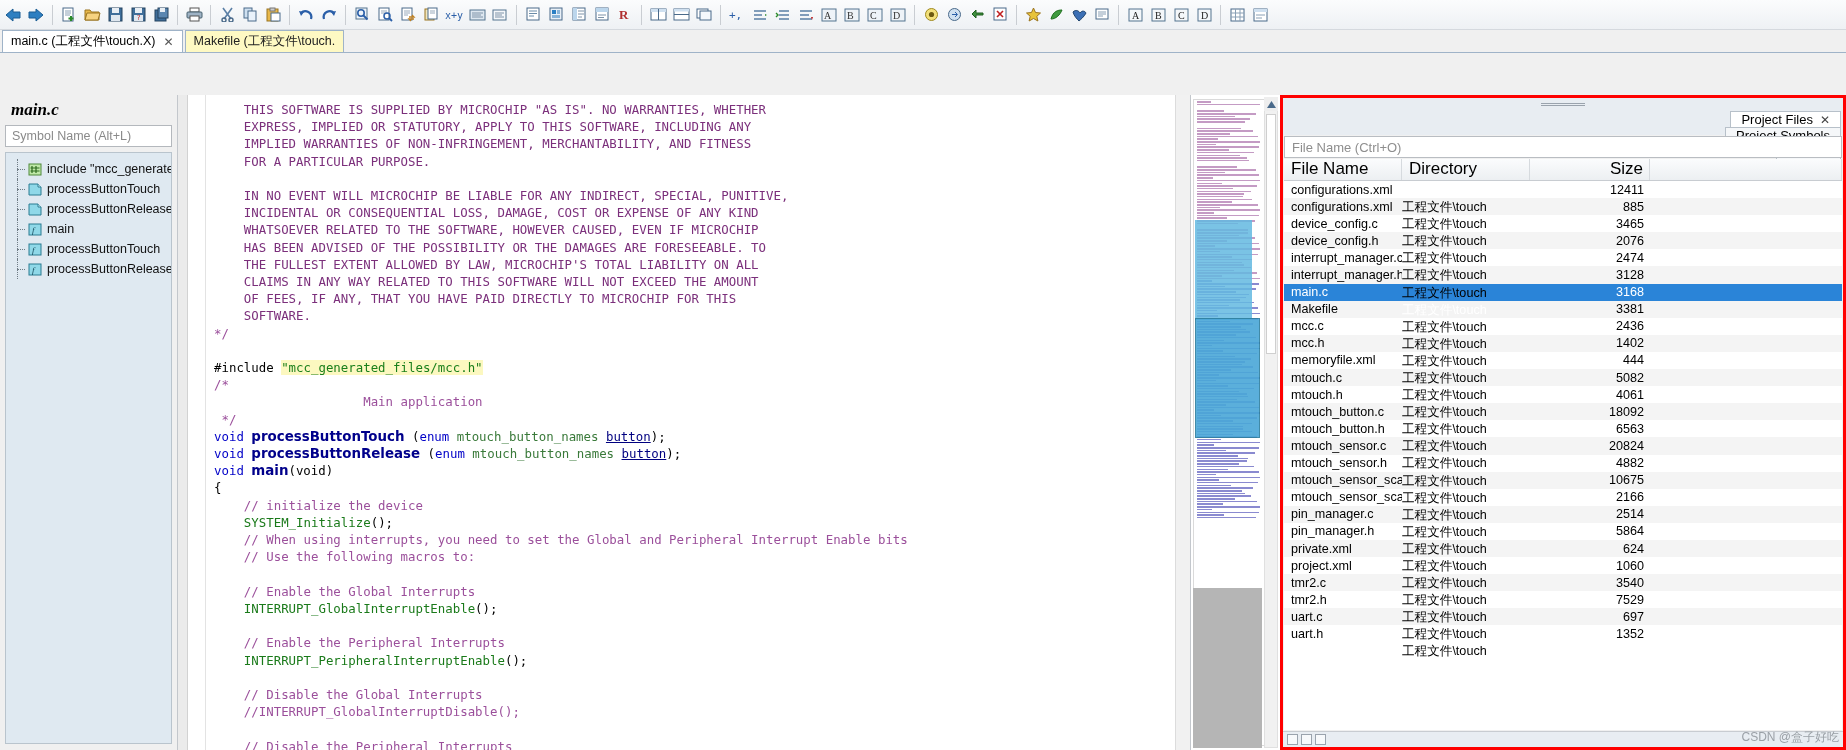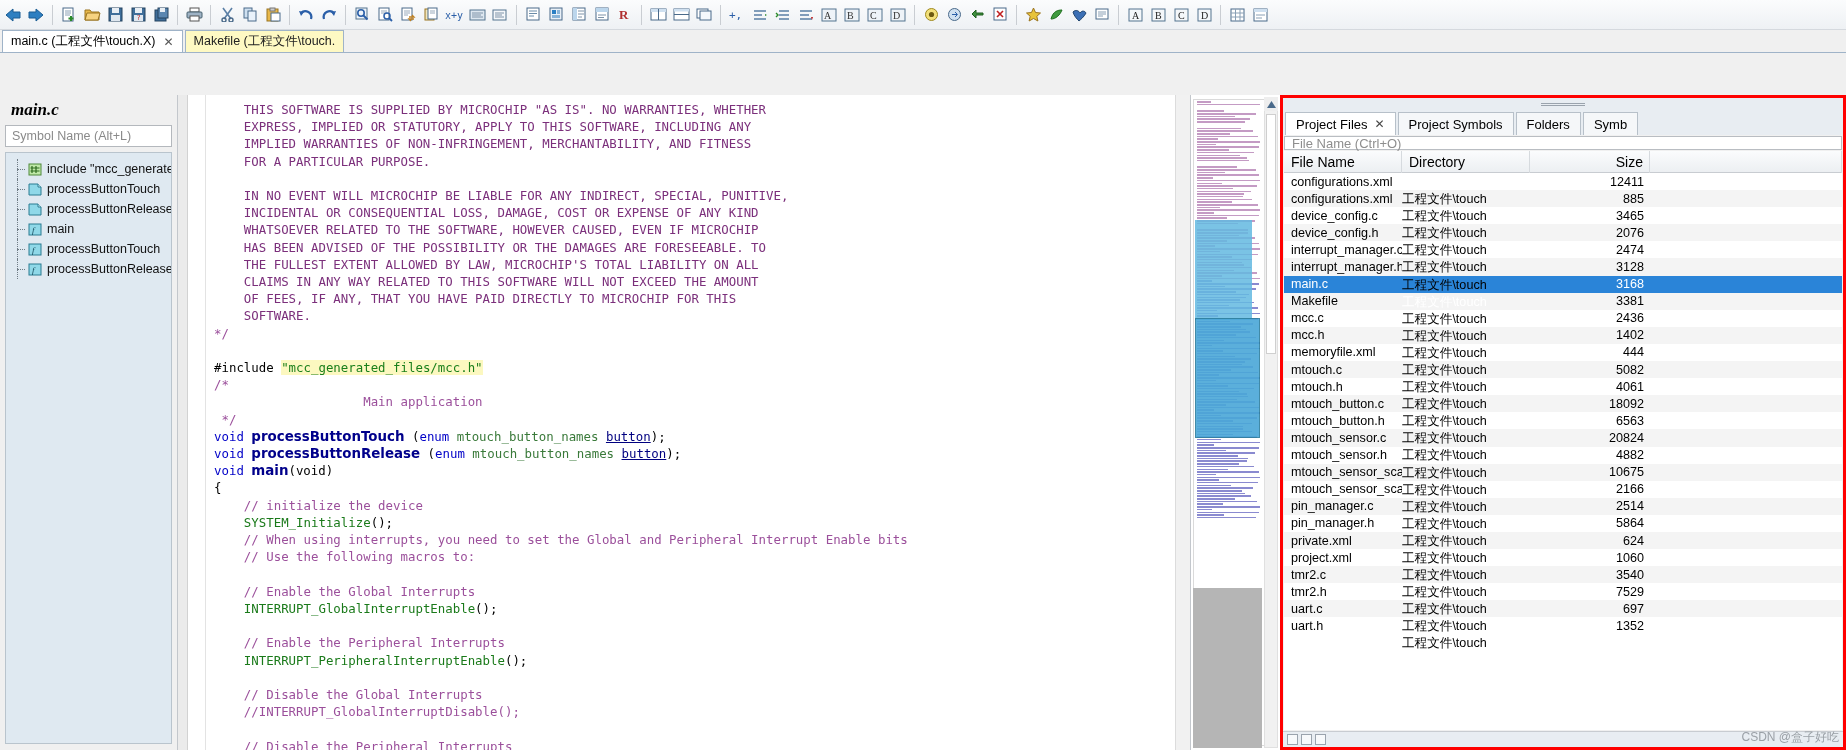--- a/index.html
+++ b/index.html
@@ -250,43 +250,44 @@
   }
   .pp-grip span {
     width: 44px; height:0; border-top:1px solid #9aa3ad; border-bottom:1px solid #9aa3ad;
     height:3px;
   }
   .pp-tabs {
     height: 24px;
     display:flex; align-items:flex-end;
     background:#e8edf2;
     padding-left: 2px;
+    flex-direction: column;
   }
   .pp-tab {
     height: 23px; display:flex; align-items:center;
     padding: 0 10px; font-size:13px; color:#000;
     border: 1px solid #b7c0c9; border-bottom:none;
     background:#f5f7f9;
     margin-right: 2px; white-space:nowrap;
   }
   .pp-tab.active { background:#fff; font-weight:normal; }
   .pp-tab .x { margin-left:7px; font-size:12px; color:#444; }
   .pp-filter {
-    height: 14px;
+    height: 22px;
     background:#fff; border:1px solid #b9bdc2;
     margin: 1px 1px 0 1px;
     display:flex; align-items:center; padding-left:7px;
     font-size:13px; color:#8e8e8e;
   }
   .pp-table { flex:1; display:flex; flex-direction:column; background:#fff; margin:1px; overflow:hidden;}
   .pp-head {
-    display:flex; height:22px; align-items:flex-start;
+    display:flex; height:22px; align-items:flex-end;
     background: linear-gradient(to bottom,#fbfcfd,#eceff2);
     border-bottom:1px solid #c8ccd1;
-    font-size:14px; color:#000;
+    font-size:17px; color:#000;
   }
   .pp-head .hc { padding-left:7px; border-right:1px solid #d6dade; height:22px; display:flex; align-items:center;}
   .pp-rows { flex:1; overflow:hidden; }
   .pp-row {
     display:flex; height:17.1px; align-items:center;
     font-size:12.6px; color:#000;
   }
   .pp-row.odd { background:#f4f4f4; }
   .pp-row.sel { background:#2a84d8; color:#fff; }
   .pp-row .c-name { padding-left:7px; overflow:hidden; white-space:nowrap; }

